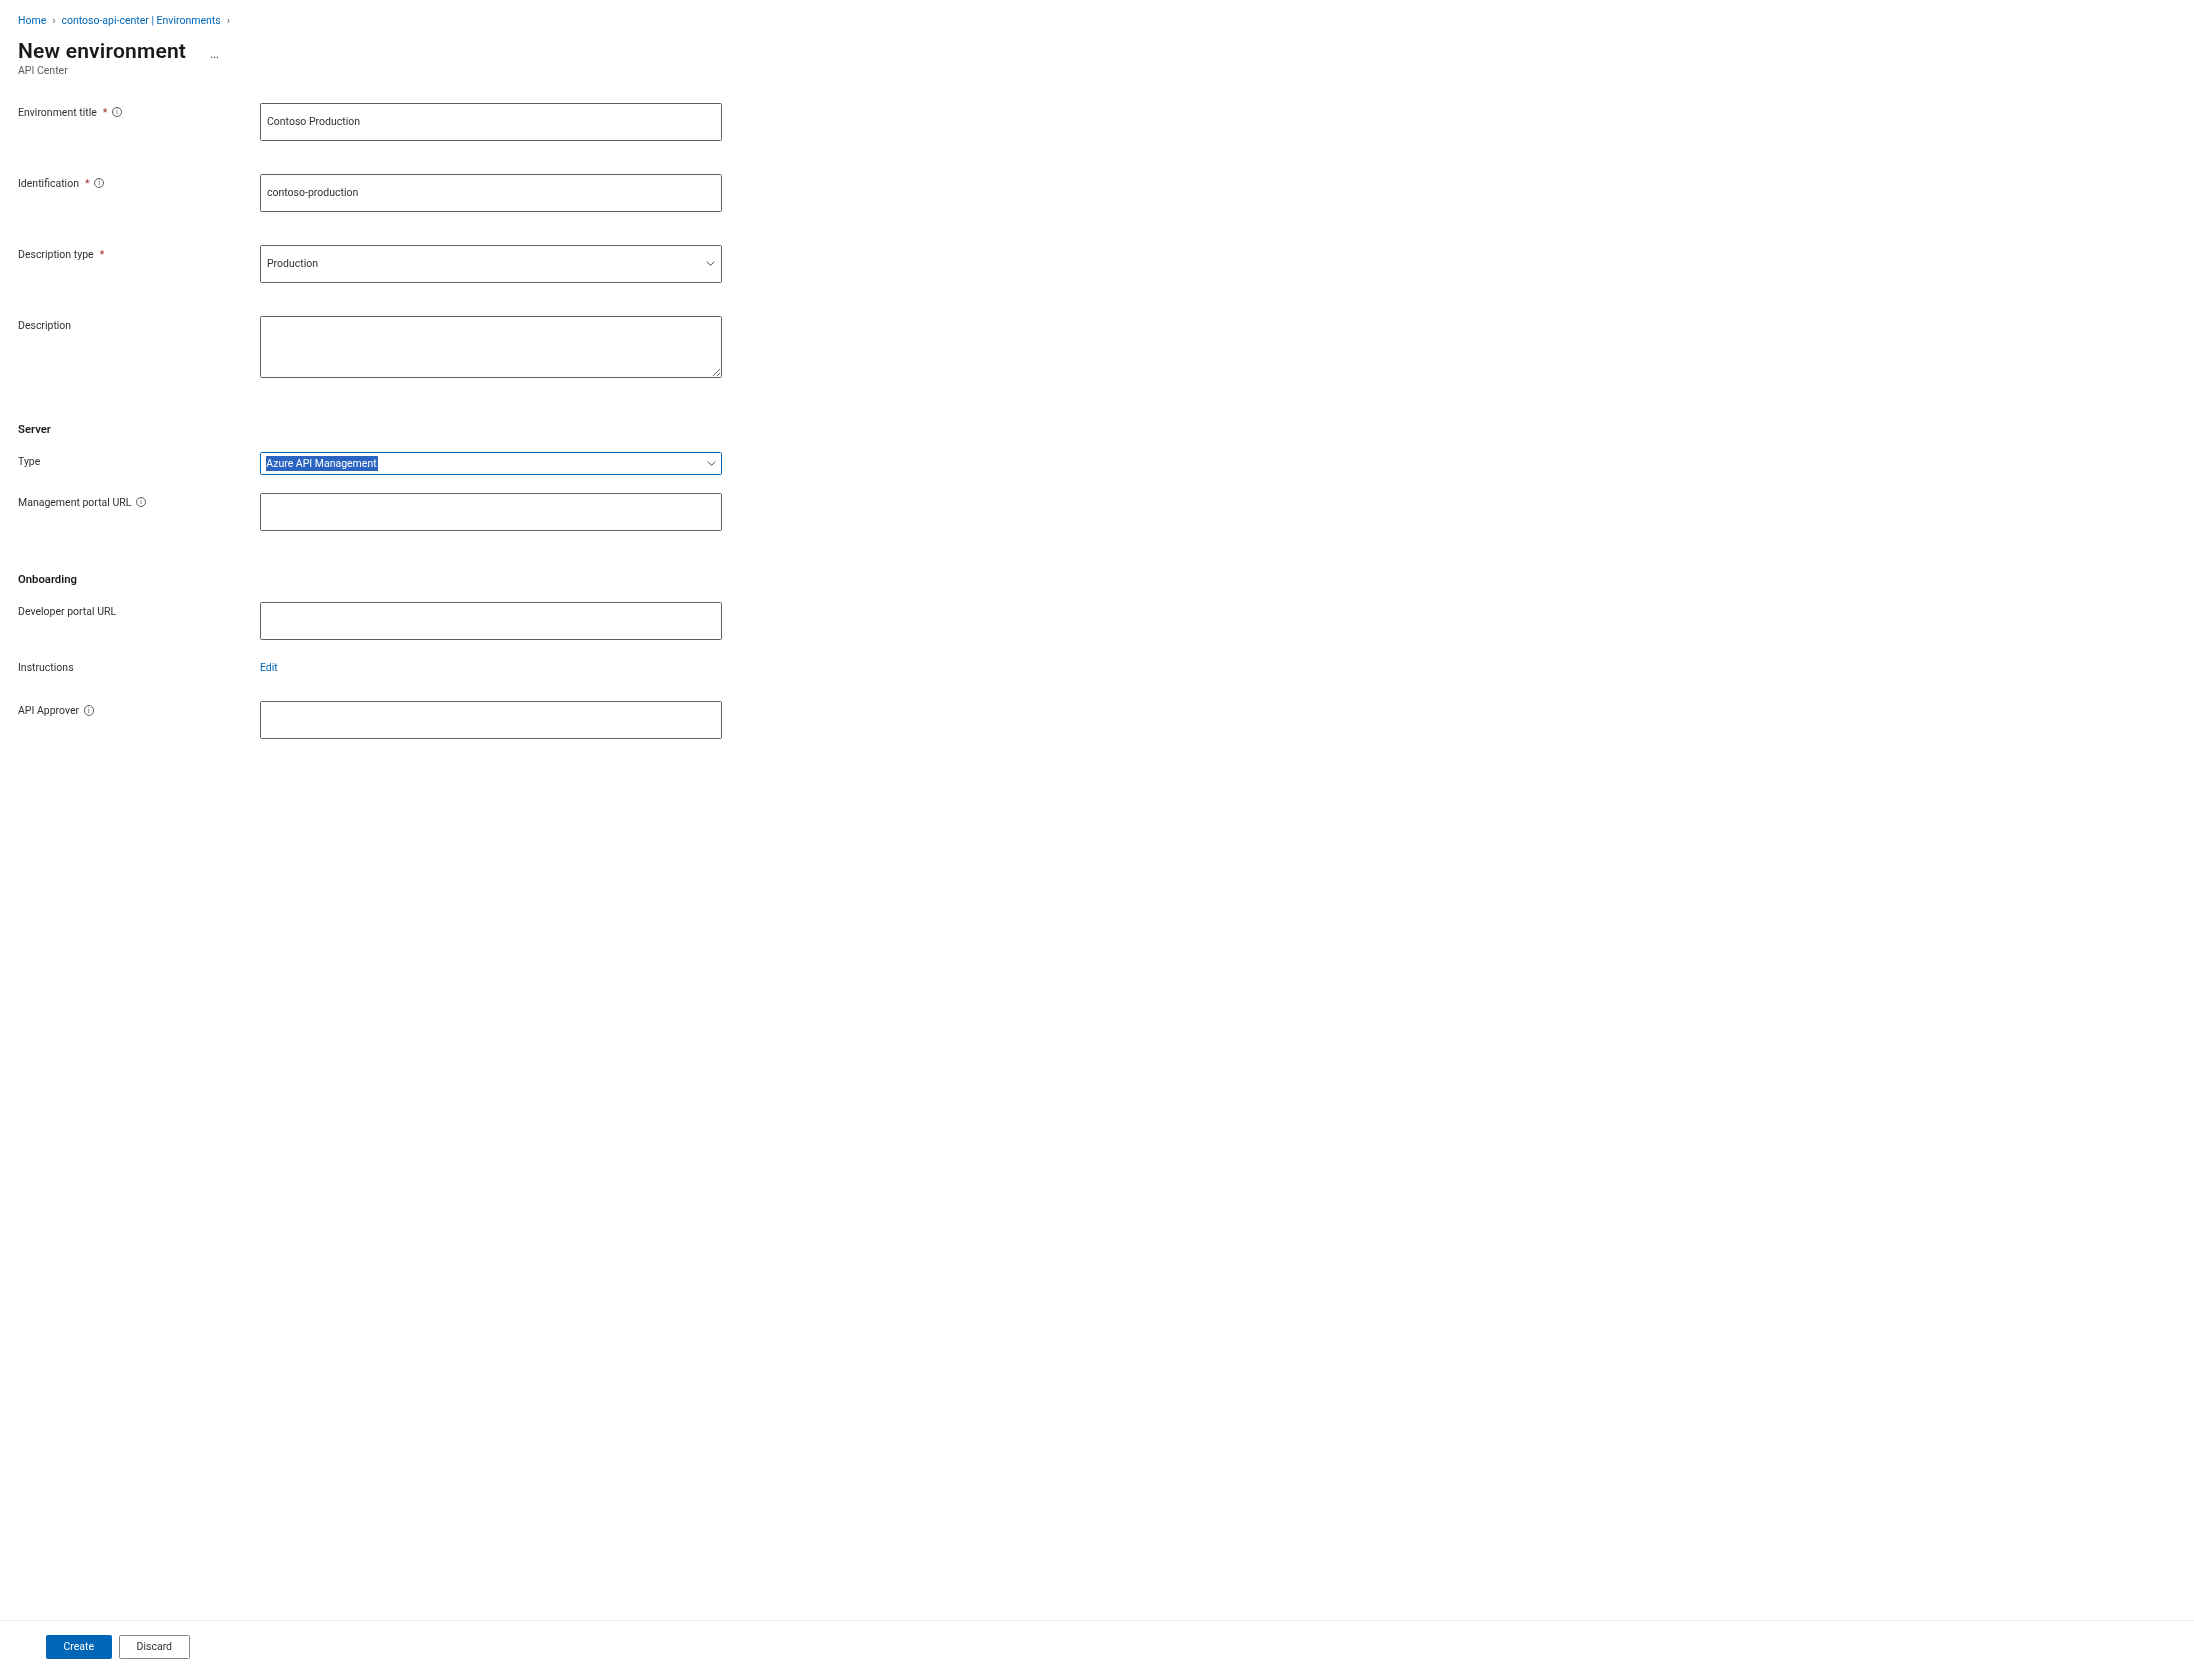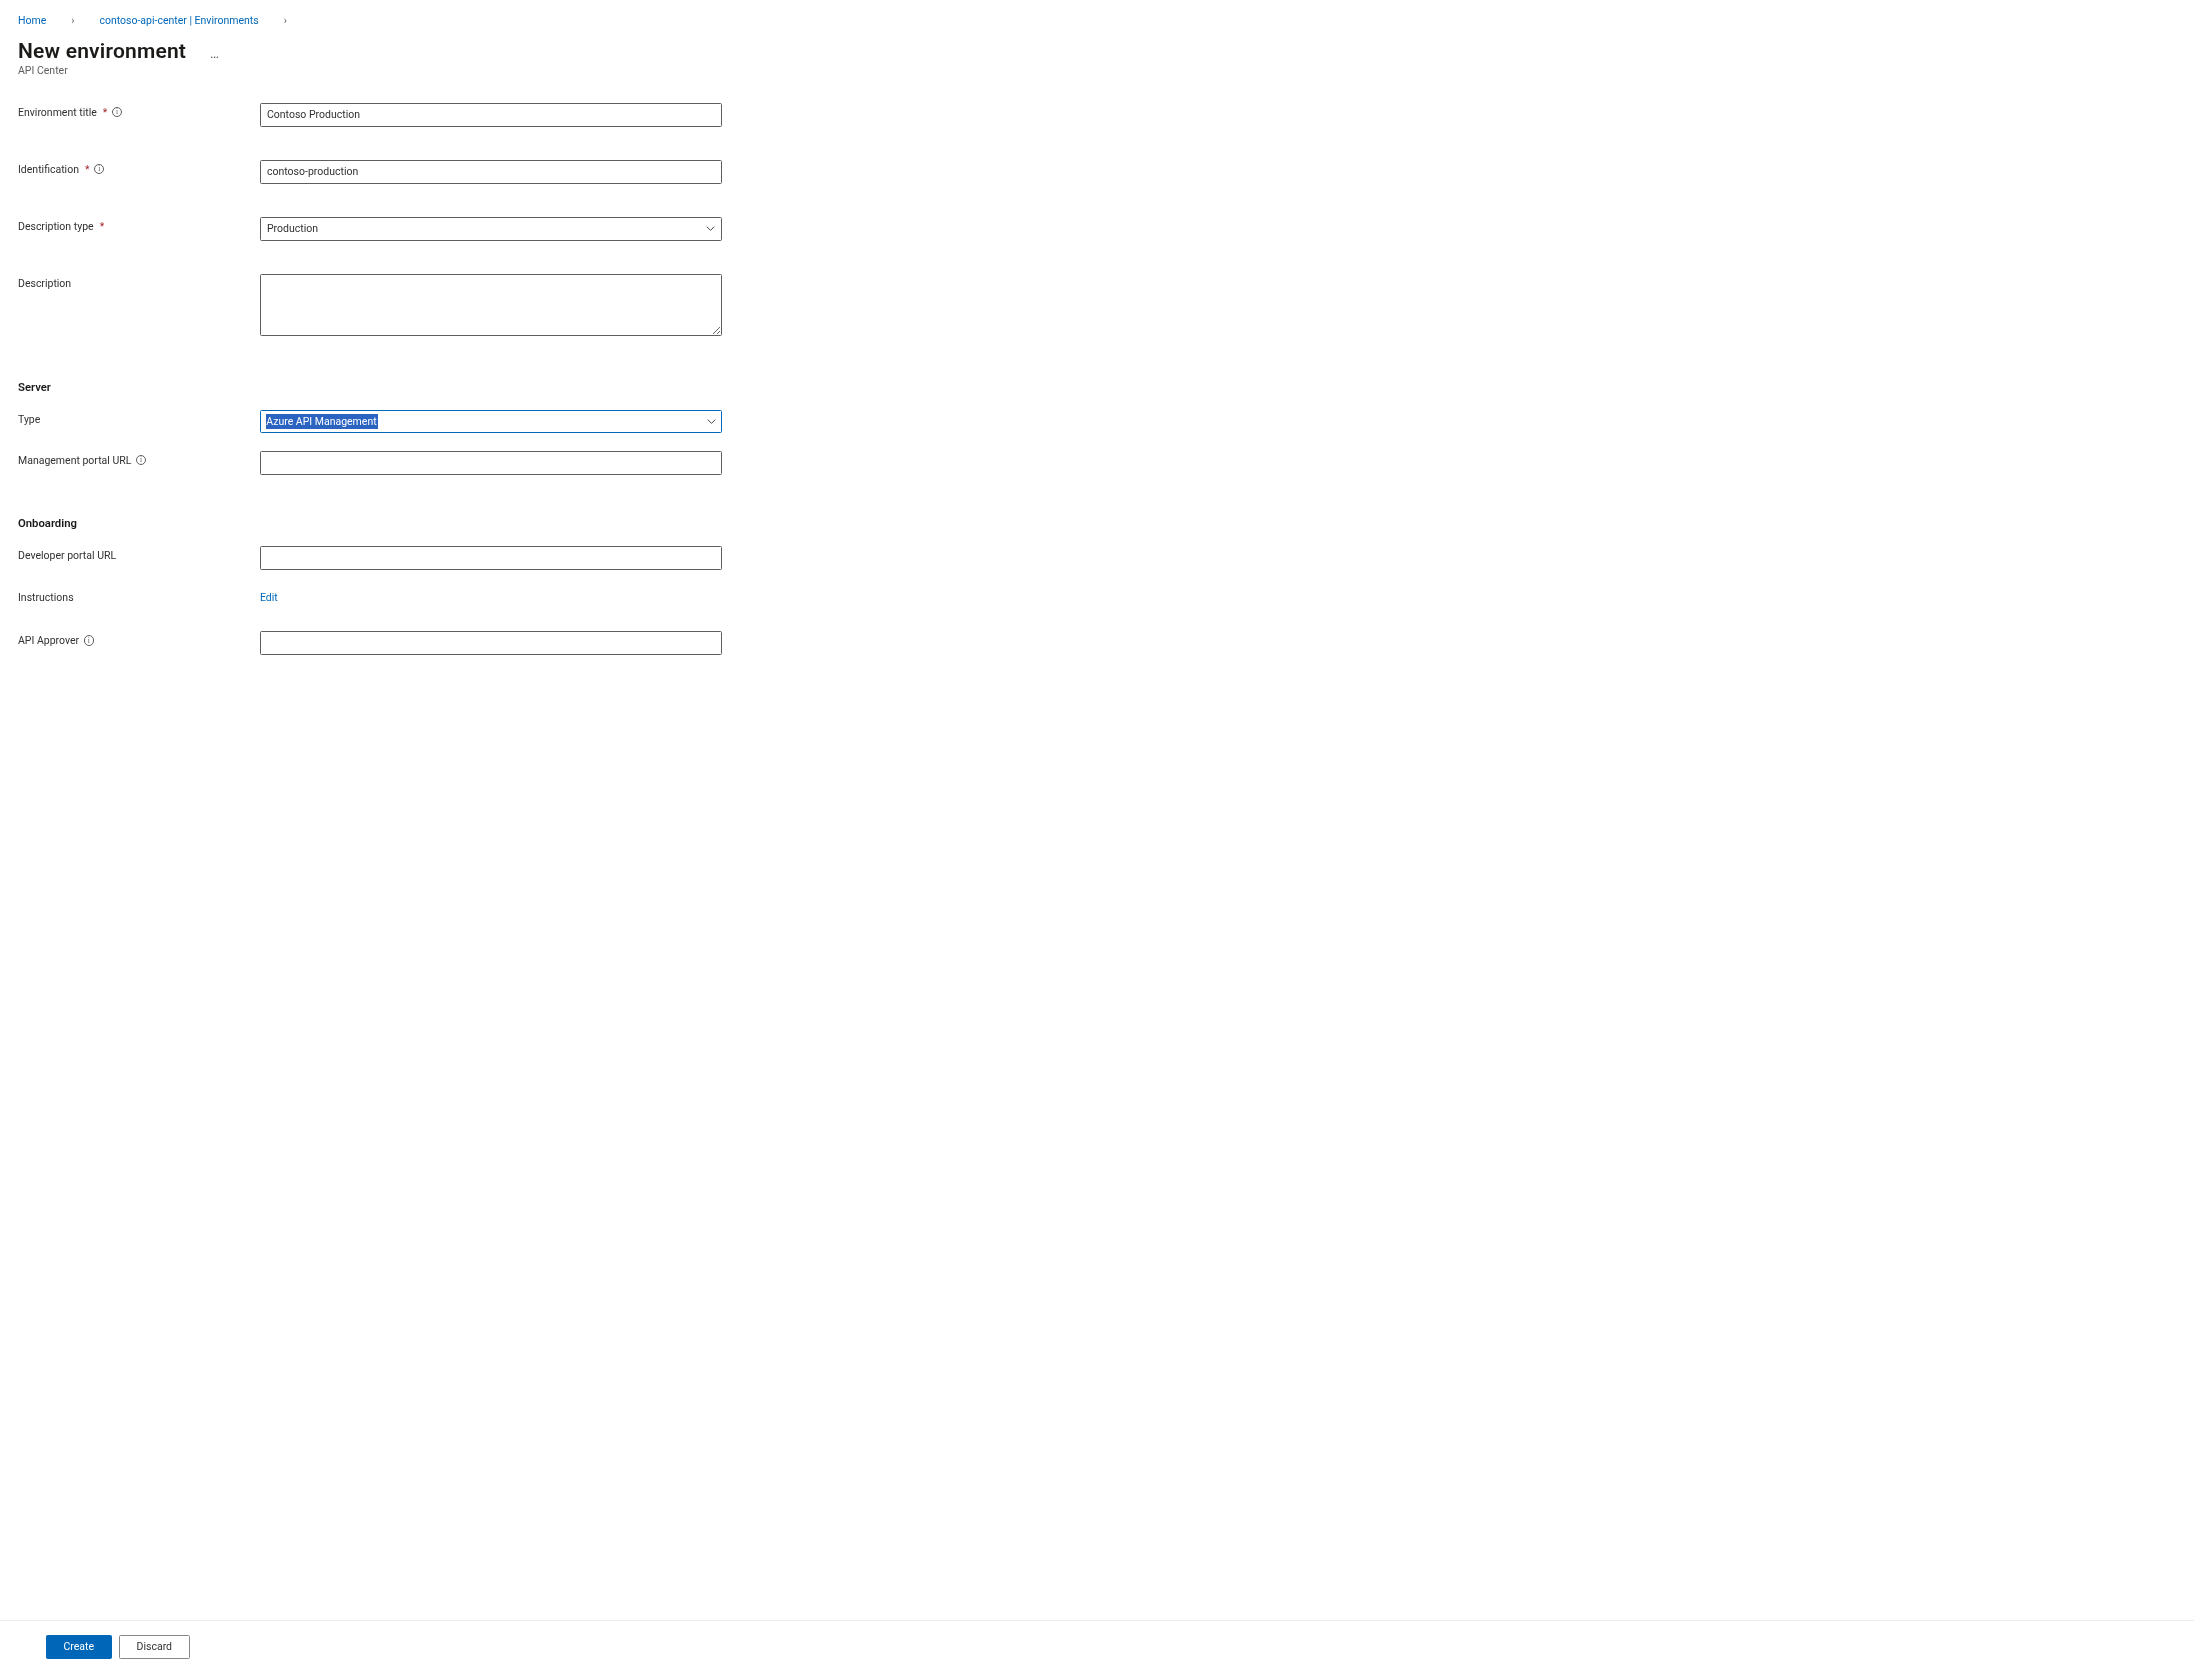--- a/index.html
+++ b/index.html
@@ -22,21 +22,21 @@
 
   .page-content {
     flex: 1 1 auto;
     padding: 13.5px 18px 0 18px;
   }
 
   
   .breadcrumb {
     display: flex;
     align-items: center;
-    gap: 25px;
+    gap: 6px;
     font-size: 10.5px;
     margin-bottom: 12px;
     flex-wrap: wrap;
   }
   .breadcrumb a {
     color: #0067b8;
     text-decoration: none;
     cursor: pointer;
   }
   .breadcrumb .chevron {
@@ -116,21 +116,21 @@
   }
 
   input[type="text"], textarea, .select-box {
     width: 100%;
     font-family: inherit;
     font-size: 10.5px;
     color: #323130;
     border: 0.8px solid #605e5c;
     border-radius: 1.5px;
     padding: 3.8px 6px;
-    height: 24px;
+    height: 38px;
     background: #fff;
   }
   textarea {
     height: 62px;
     resize: both;
     padding: 4.5px 6px;
   }
   .select-box {
     display: flex;
     align-items: center;

